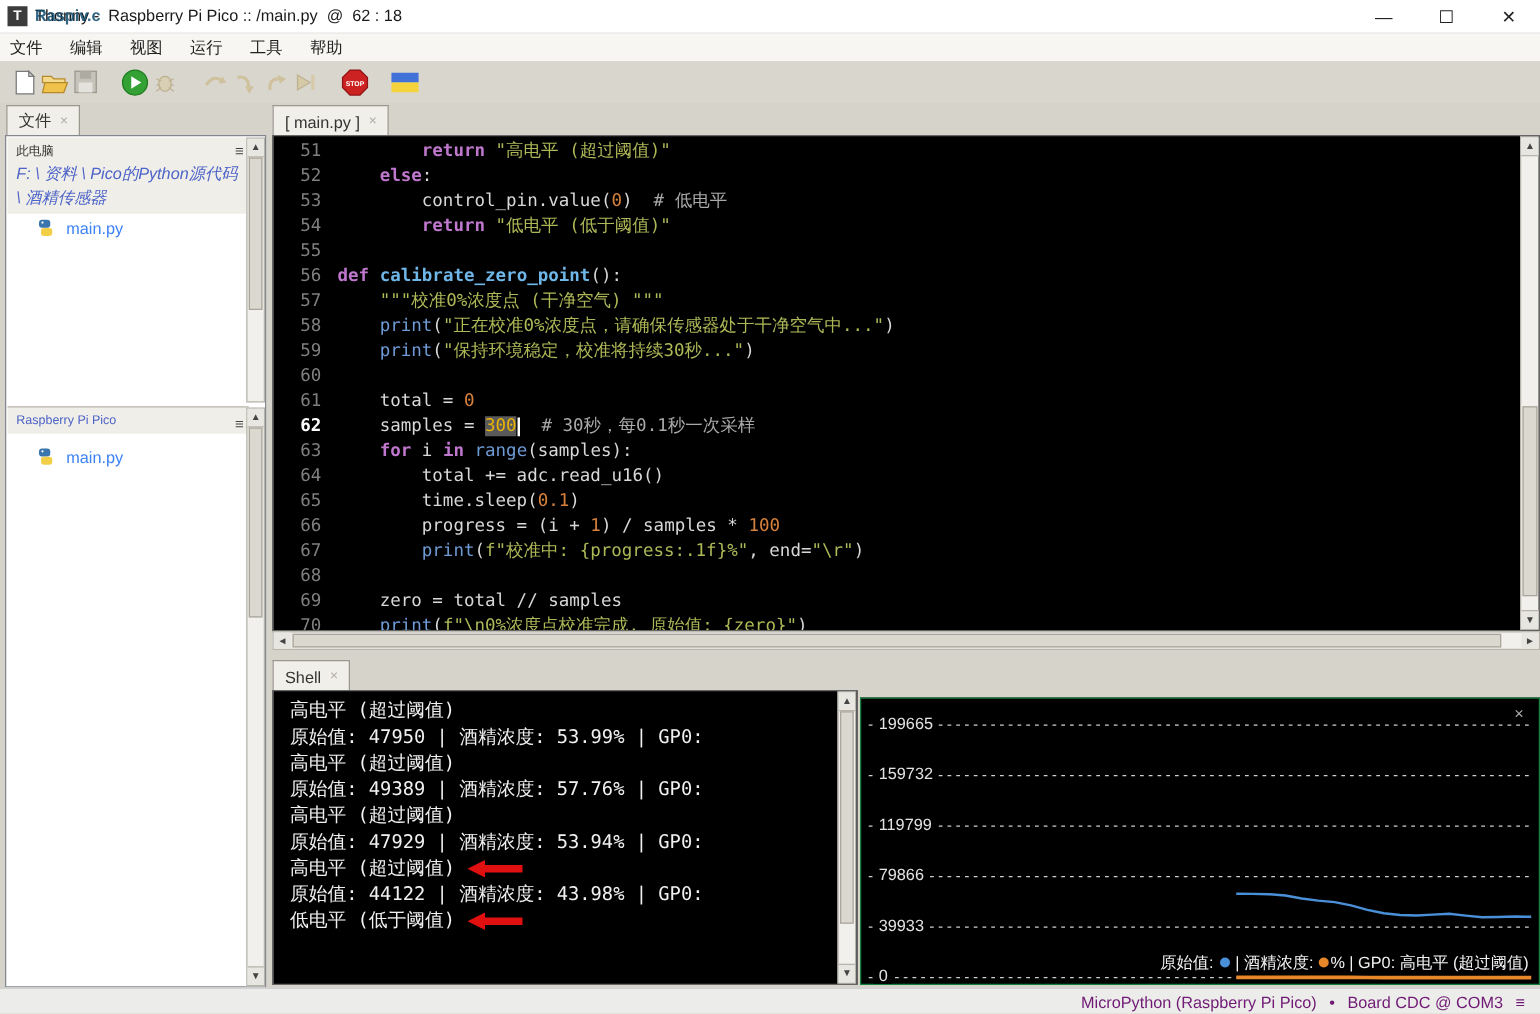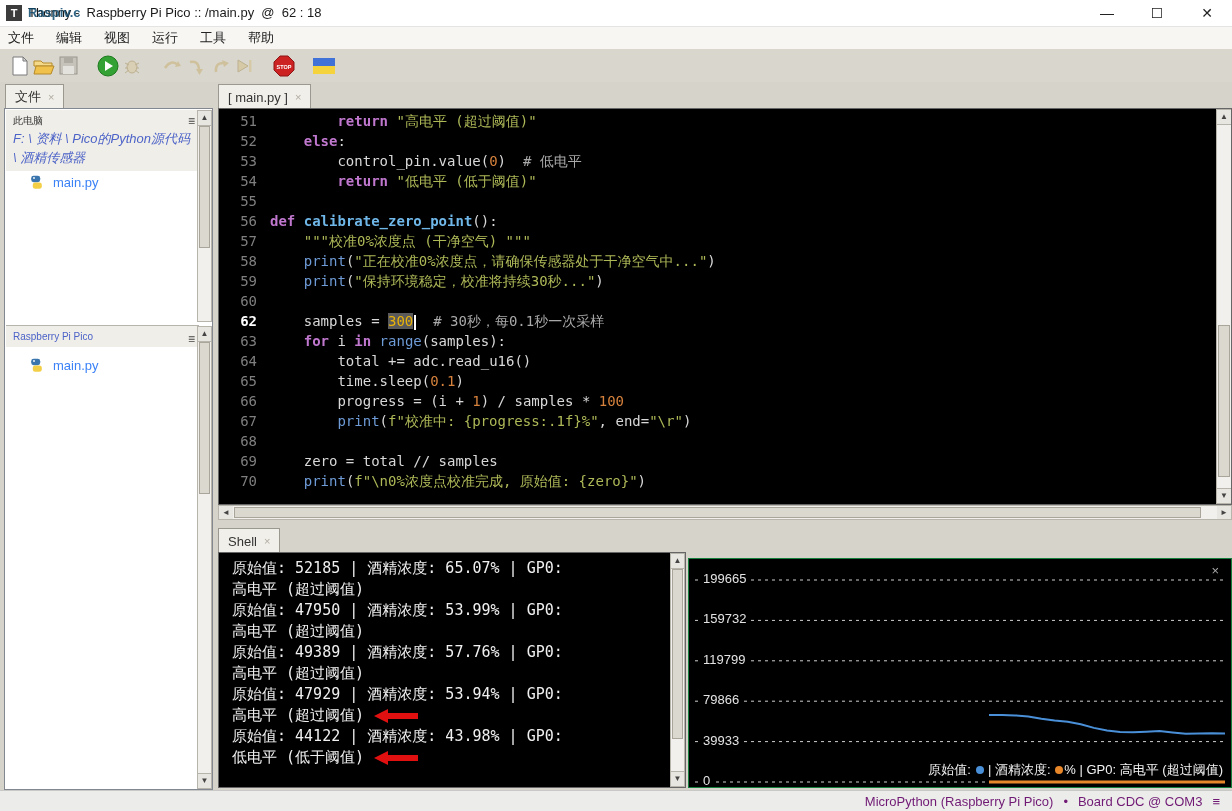--- a/index.html
+++ b/index.html
@@ -220,20 +220,21 @@
       <div class="cl"><span class="ln">51</span><span><span class="tk-p">        </span><span class="tk-k">return</span><span class="tk-p"> </span><span class="tk-s">"高电平 (超过阈值)"</span></span></div>
       <div class="cl"><span class="ln">52</span><span><span class="tk-p">    </span><span class="tk-k">else</span><span class="tk-p">:</span></span></div>
       <div class="cl"><span class="ln">53</span><span><span class="tk-p">        control_pin.value(</span><span class="tk-n">0</span><span class="tk-p">)  </span><span class="tk-c"># 低电平</span></span></div>
       <div class="cl"><span class="ln">54</span><span><span class="tk-p">        </span><span class="tk-k">return</span><span class="tk-p"> </span><span class="tk-s">"低电平 (低于阈值)"</span></span></div>
       <div class="cl"><span class="ln">55</span><span></span></div>
       <div class="cl"><span class="ln">56</span><span><span class="tk-k">def</span><span class="tk-p"> </span><span class="tk-fn">calibrate_zero_point</span><span class="tk-p">():</span></span></div>
       <div class="cl"><span class="ln">57</span><span><span class="tk-p">    </span><span class="tk-s">"""校准0%浓度点 (干净空气) """</span></span></div>
       <div class="cl"><span class="ln">58</span><span><span class="tk-p">    </span><span class="tk-bi">print</span><span class="tk-p">(</span><span class="tk-s">"正在校准0%浓度点，请确保传感器处于干净空气中..."</span><span class="tk-p">)</span></span></div>
       <div class="cl"><span class="ln">59</span><span><span class="tk-p">    </span><span class="tk-bi">print</span><span class="tk-p">(</span><span class="tk-s">"保持环境稳定，校准将持续30秒..."</span><span class="tk-p">)</span></span></div>
       <div class="cl"><span class="ln">60</span><span></span></div>
+      <div class="cl"><span class="ln">61</span><span><span class="tk-p">    total = </span><span class="tk-n">0</span></span></div>
       <div class="cl"><span class="ln cur">62</span><span><span class="tk-p">    samples = </span><span class="tk-sel">300</span><span class="caret"></span><span class="tk-p">  </span><span class="tk-c"># 30秒，每0.1秒一次采样</span></span></div>
       <div class="cl"><span class="ln">63</span><span><span class="tk-p">    </span><span class="tk-k">for</span><span class="tk-p"> i </span><span class="tk-k">in</span><span class="tk-p"> </span><span class="tk-bi">range</span><span class="tk-p">(samples):</span></span></div>
       <div class="cl"><span class="ln">64</span><span><span class="tk-p">        total += adc.read_u16()</span></span></div>
       <div class="cl"><span class="ln">65</span><span><span class="tk-p">        time.sleep(</span><span class="tk-n">0.1</span><span class="tk-p">)</span></span></div>
       <div class="cl"><span class="ln">66</span><span><span class="tk-p">        progress = (i + </span><span class="tk-n">1</span><span class="tk-p">) / samples * </span><span class="tk-n">100</span></span></div>
       <div class="cl"><span class="ln">67</span><span><span class="tk-p">        </span><span class="tk-bi">print</span><span class="tk-p">(</span><span class="tk-s">f"校准中: {progress:.1f}%"</span><span class="tk-p">, end=</span><span class="tk-s">"\r"</span><span class="tk-p">)</span></span></div>
       <div class="cl"><span class="ln">68</span><span></span></div>
       <div class="cl"><span class="ln">69</span><span><span class="tk-p">    zero = total // samples</span></span></div>
       <div class="cl"><span class="ln">70</span><span><span class="tk-p">    </span><span class="tk-bi">print</span><span class="tk-p">(</span><span class="tk-s">f"\n0%浓度点校准完成, 原始值: {zero}"</span><span class="tk-p">)</span></span></div>
     </div>
@@ -248,21 +249,20 @@
   <div class="arr" style="right:0;">►</div>
   <div class="thumb" style="left:15px;width:965px;"></div>
 </div>
 
 <div class="abs tab" style="left:218px;top:528px;">
   <span>Shell</span>
   <span class="x">×</span>
 </div>
 <div class="abs shell-box">
   <div class="shell-lines">
-      <div class="sl"><span>原始值: 52185 | 酒精浓度: 65.07% | GP0:</span></div>
       <div class="sl"><span>高电平 (超过阈值)</span></div>
       <div class="sl"><span>原始值: 47950 | 酒精浓度: 53.99% | GP0:</span></div>
       <div class="sl"><span>高电平 (超过阈值)</span></div>
       <div class="sl"><span>原始值: 49389 | 酒精浓度: 57.76% | GP0:</span></div>
       <div class="sl"><span>高电平 (超过阈值)</span></div>
       <div class="sl"><span>原始值: 47929 | 酒精浓度: 53.94% | GP0:</span></div>
       <div class="sl"><span>高电平 (超过阈值)</span><span class="red-arrow"><span class="head"></span><span class="bar"></span></span></div>
       <div class="sl"><span>原始值: 44122 | 酒精浓度: 43.98% | GP0:</span></div>
       <div class="sl"><span>低电平 (低于阈值)</span><span class="red-arrow"><span class="head"></span><span class="bar"></span></span></div>
     </div>

